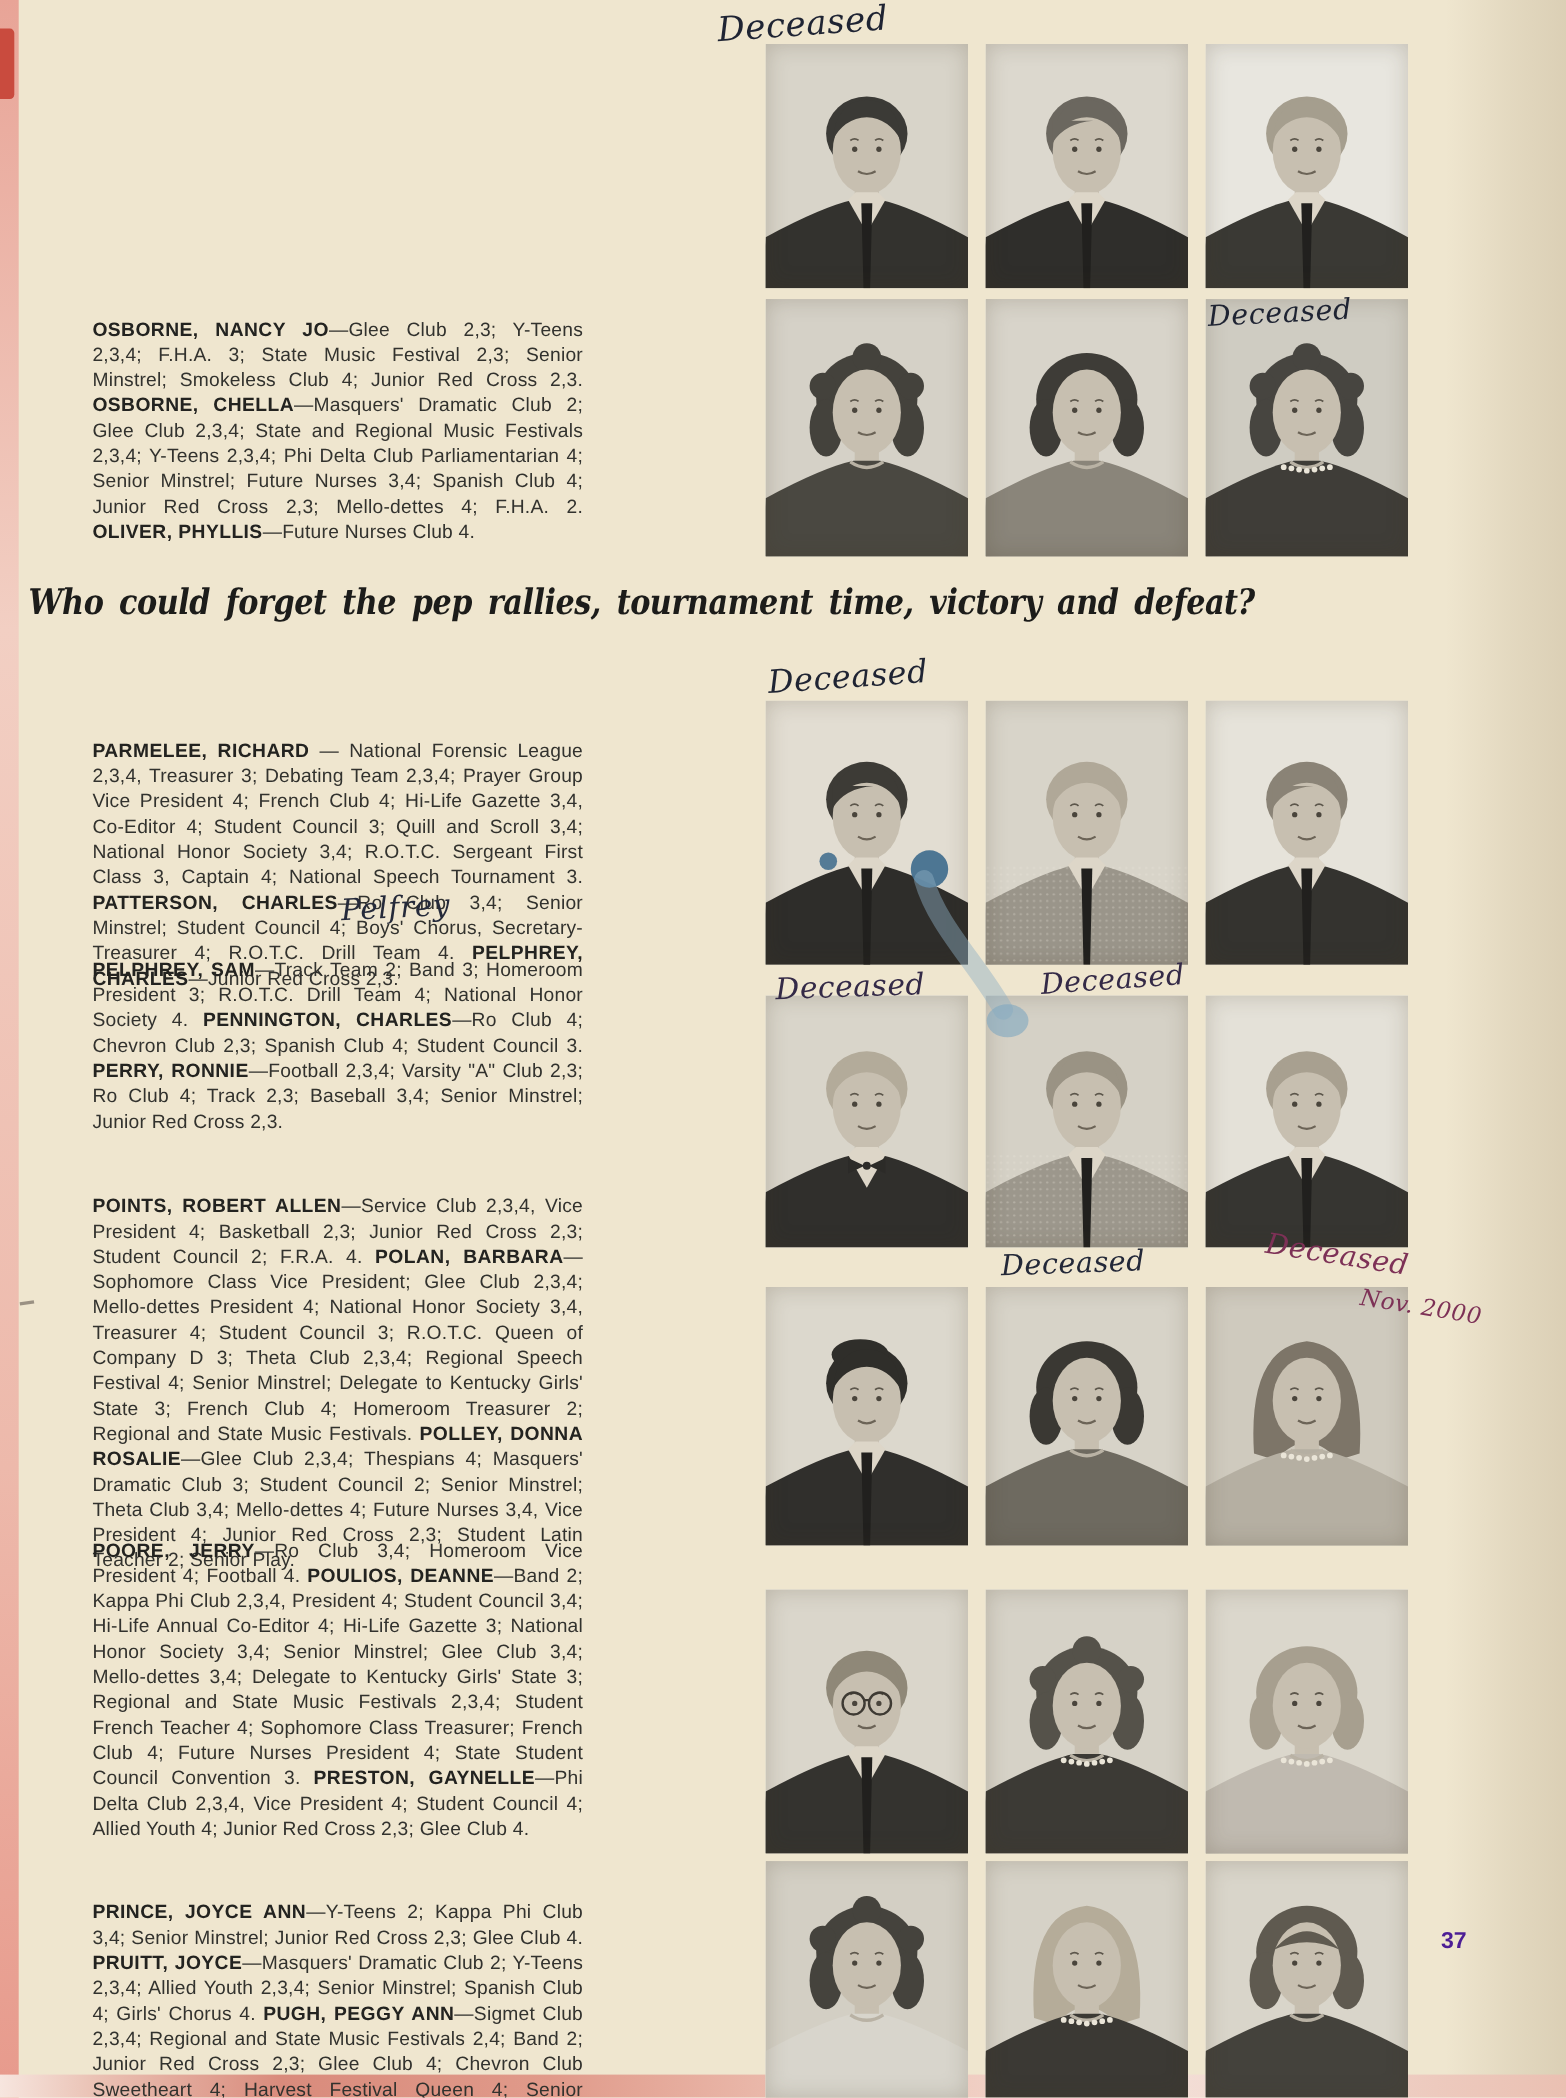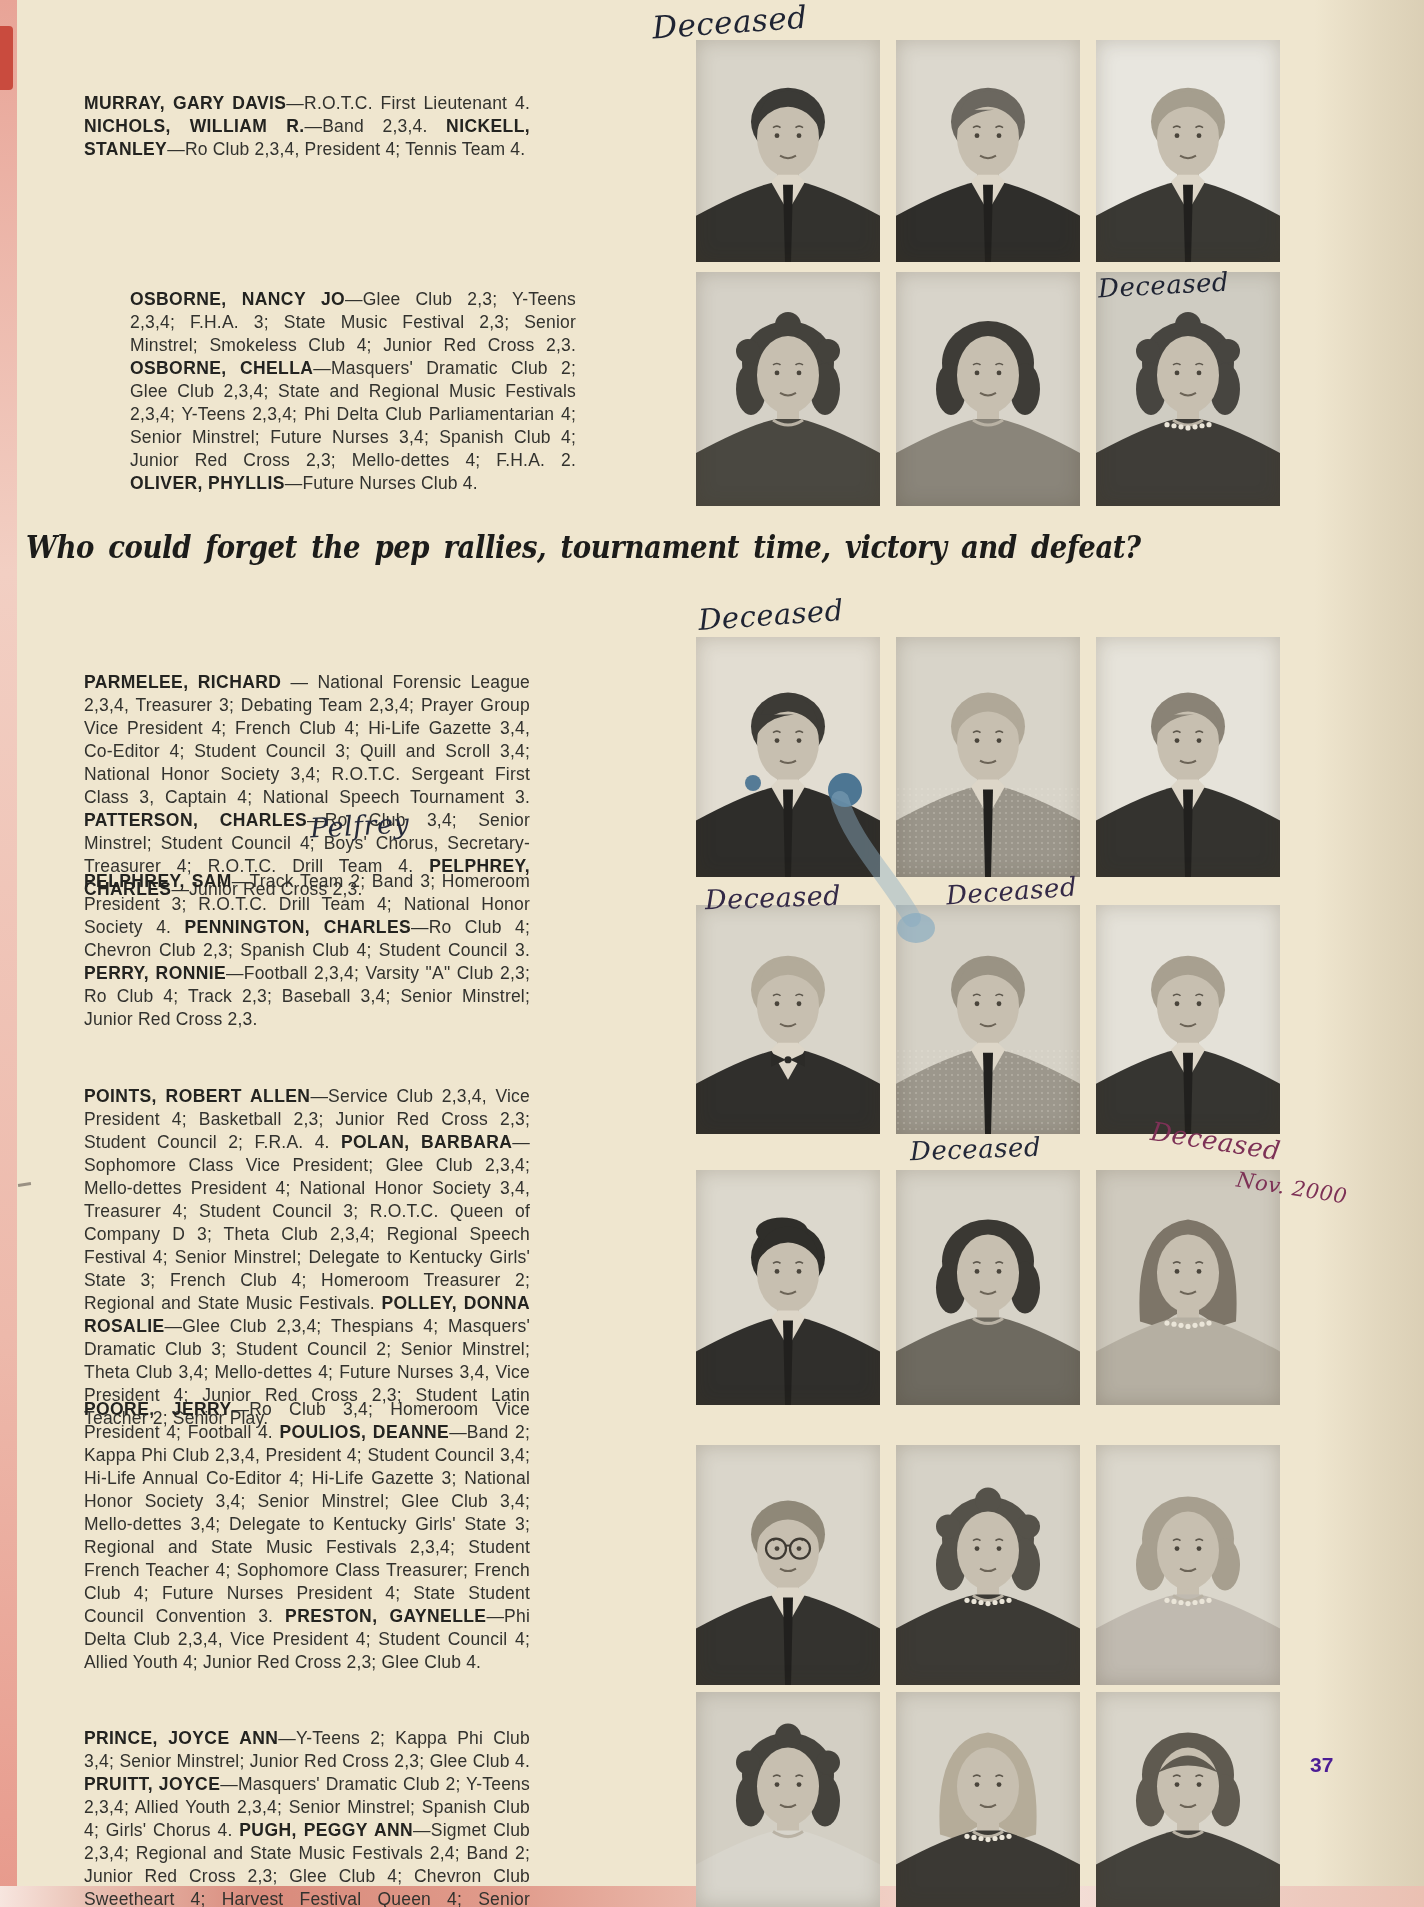--- a/index.html
+++ b/index.html
@@ -16,21 +16,21 @@
   .corner-red{position:absolute;left:0;top:26px;width:13px;height:64px;background:#c94b3e;border-radius:0 4px 4px 0;}
   .edge-bottom{position:absolute;left:0;bottom:0;width:100%;height:21px;
     background:linear-gradient(90deg,#f7e6df 0%,#eac2b5 6%,#d98b7c 18%,#e09a8a 35%,#eec5b8 55%,#f3ded6 75%,#eac0b2 100%);}
   .bio{
     position:absolute;left:84px;width:446px;
     font-size:17.5px;line-height:23px;letter-spacing:.2px;
     color:#32322e;text-align:justify;
   }
   .bio b{letter-spacing:.4px;color:#232320;}
   .bio-1{top:92px;}
-  .bio-2{top:288px;margin-left:46px;}
+  .bio-2{top:288px;}
   .bio-3{top:643px;margin-top:28px;}
   .bio-4{top:870px;}
   .bio-5{top:1085px;}
   .bio-6{top:1398px;}
   .bio-7{top:1727px;}
   .headline{
     position:absolute;left:26px;top:528px;white-space:nowrap;
     font-family:"DejaVu Serif",serif;font-style:italic;font-weight:bold;
     font-size:32px;color:#1c1c1a;letter-spacing:-.5px;word-spacing:6px;
     transform:scaleX(.86);transform-origin:left center;
@@ -58,21 +58,20 @@
 </head>
 <body>
 
 <div class="page">
 
   <div class="edge-right"></div>
   <div class="edge-left"></div>
   <div class="corner-red"></div>
   <div class="edge-bottom"></div>
 
-  <div class="bio bio-1"><b>MURRAY, GARY DAVIS</b><span>—R.O.T.C. First Lieutenant 4. </span><b>NICHOLS, WILLIAM R.</b><span>—Band 2,3,4. </span><b>NICKELL, STANLEY</b><span>—Ro Club 2,3,4, President 4; Tennis Team 4.</span></div>
   <div class="bio bio-2"><b>OSBORNE, NANCY JO</b><span>—Glee Club 2,3; Y-Teens 2,3,4; F.H.A. 3; State Music Festival 2,3; Senior Minstrel; Smokeless Club 4; Junior Red Cross 2,3. </span><b>OSBORNE, CHELLA</b><span>—Masquers' Dramatic Club 2; Glee Club 2,3,4; State and Regional Music Festivals 2,3,4; Y-Teens 2,3,4; Phi Delta Club Parliamentarian 4; Senior Minstrel; Future Nurses 3,4; Spanish Club 4; Junior Red Cross 2,3; Mello-dettes 4; F.H.A. 2. </span><b>OLIVER, PHYLLIS</b><span>—Future Nurses Club 4.</span></div>
 
   <div class="headline">Who could forget the pep rallies, tournament time, victory and defeat?</div>
 
   <div class="bio bio-3"><b>PARMELEE, RICHARD</b><span> — National Forensic League 2,3,4, Treasurer 3; Debating Team 2,3,4; Prayer Group Vice President 4; French Club 4; Hi-Life Gazette 3,4, Co-Editor 4; Student Council 3; Quill and Scroll 3,4; National Honor Society 3,4; R.O.T.C. Sergeant First Class 3, Captain 4; National Speech Tournament 3. </span><b>PATTERSON, CHARLES</b><span>—Ro Club 3,4; Senior Minstrel; Student Council 4; Boys' Chorus, Secretary-Treasurer 4; R.O.T.C. Drill Team 4. </span><b>PELPHREY, CHARLES</b><span>—Junior Red Cross 2,3.</span></div>
   <div class="bio bio-4"><b>PELPHREY, SAM</b><span>—Track Team 2; Band 3; Homeroom President 3; R.O.T.C. Drill Team 4; National Honor Society 4. </span><b>PENNINGTON, CHARLES</b><span>—Ro Club 4; Chevron Club 2,3; Spanish Club 4; Student Council 3. </span><b>PERRY, RONNIE</b><span>—Football 2,3,4; Varsity "A" Club 2,3; Ro Club 4; Track 2,3; Baseball 3,4; Senior Minstrel; Junior Red Cross 2,3.</span></div>
   <div class="bio bio-5"><b>POINTS, ROBERT ALLEN</b><span>—Service Club 2,3,4, Vice President 4; Basketball 2,3; Junior Red Cross 2,3; Student Council 2; F.R.A. 4. </span><b>POLAN, BARBARA</b><span>—Sophomore Class Vice President; Glee Club 2,3,4; Mello-dettes President 4; National Honor Society 3,4, Treasurer 4; Student Council 3; R.O.T.C. Queen of Company D 3; Theta Club 2,3,4; Regional Speech Festival 4; Senior Minstrel; Delegate to Kentucky Girls' State 3; French Club 4; Homeroom Treasurer 2; Regional and State Music Festivals. </span><b>POLLEY, DONNA ROSALIE</b><span>—Glee Club 2,3,4; Thespians 4; Masquers' Dramatic Club 3; Student Council 2; Senior Minstrel; Theta Club 3,4; Mello-dettes 4; Future Nurses 3,4, Vice President 4; Junior Red Cross 2,3; Student Latin Teacher 2; Senior Play.</span></div>
   <div class="bio bio-6"><b>POORE, JERRY</b><span>—Ro Club 3,4; Homeroom Vice President 4; Football 4. </span><b>POULIOS, DEANNE</b><span>—Band 2; Kappa Phi Club 2,3,4, President 4; Student Council 3,4; Hi-Life Annual Co-Editor 4; Hi-Life Gazette 3; National Honor Society 3,4; Senior Minstrel; Glee Club 3,4; Mello-dettes 3,4; Delegate to Kentucky Girls' State 3; Regional and State Music Festivals 2,3,4; Student French Teacher 4; Sophomore Class Treasurer; French Club 4; Future Nurses President 4; State Student Council Convention 3. </span><b>PRESTON, GAYNELLE</b><span>—Phi Delta Club 2,3,4, Vice President 4; Student Council 4; Allied Youth 4; Junior Red Cross 2,3; Glee Club 4.</span></div>
   <div class="bio bio-7"><b>PRINCE, JOYCE ANN</b><span>—Y-Teens 2; Kappa Phi Club 3,4; Senior Minstrel; Junior Red Cross 2,3; Glee Club 4. </span><b>PRUITT, JOYCE</b><span>—Masquers' Dramatic Club 2; Y-Teens 2,3,4; Allied Youth 2,3,4; Senior Minstrel; Spanish Club 4; Girls' Chorus 4. </span><b>PUGH, PEGGY ANN</b><span>—Sigmet Club 2,3,4; Regional and State Music Festivals 2,4; Band 2; Junior Red Cross 2,3; Glee Club 4; Chevron Club Sweetheart 4; Harvest Festival Queen 4; Senior Minstrel; F.H.A. Vice President 2; Student Council 2; State Student Council Convention 4; R.O.T.C. Queen of Company D 4.</span></div>
 

